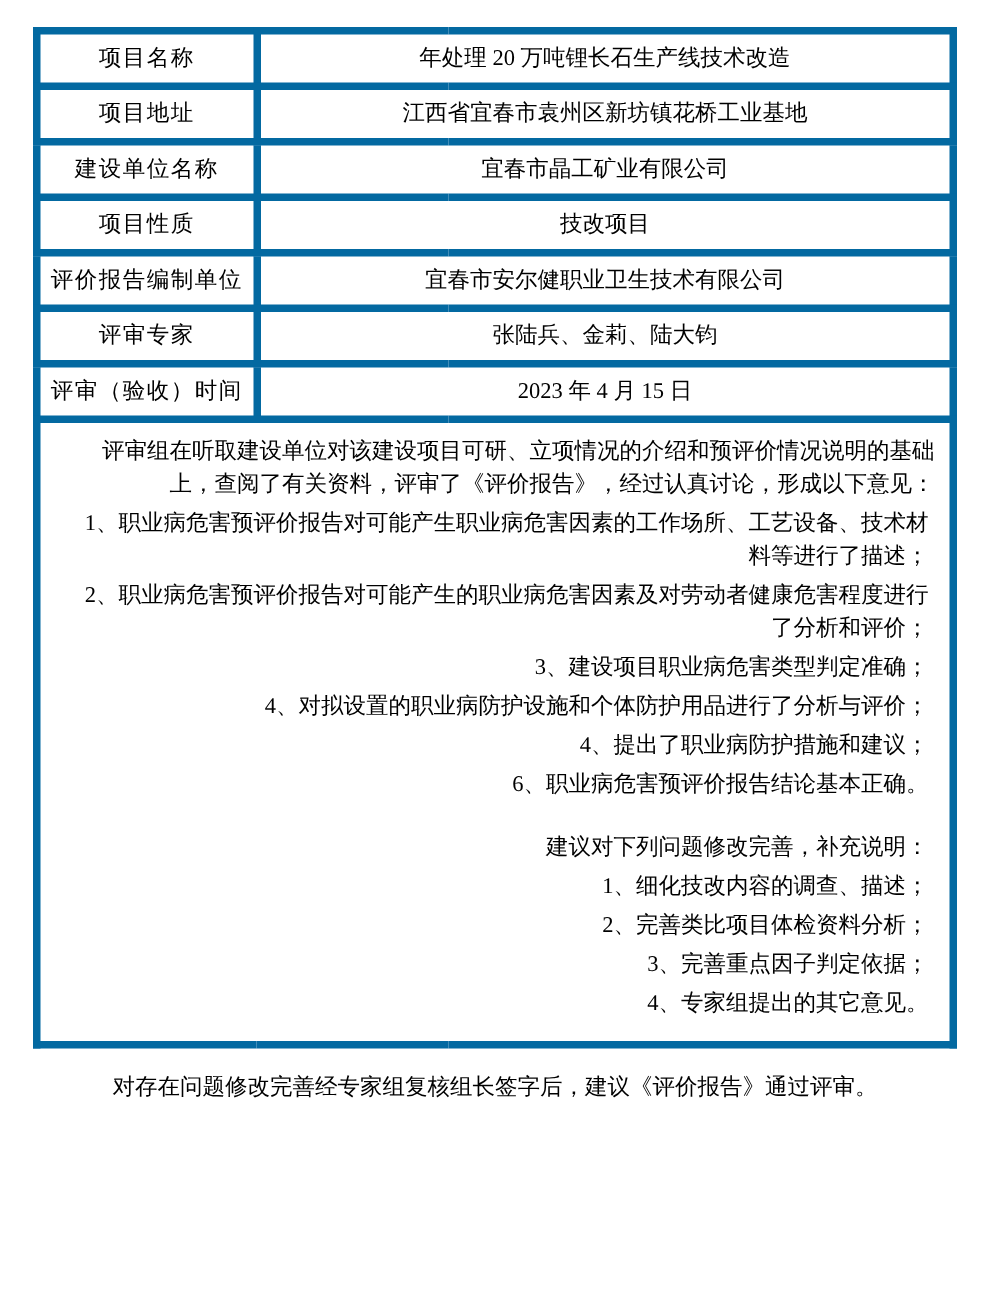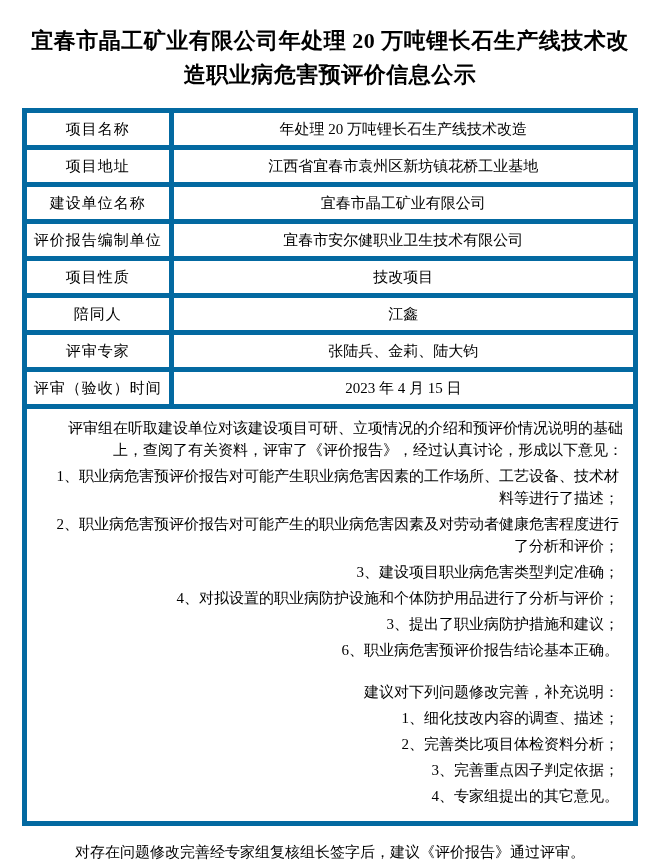--- a/index.html
+++ b/index.html
@@ -74,21 +74,20 @@
     font-size: 15px;
     line-height: 24px;
     text-align: center;
   }
 </style>
 </head>
 <body>
 
 <div class="page">
 
-  <div class="doc-title">宜春市晶工矿业有限公司年处理 20 万吨锂长石生产线技术改造职业病危害预评价信息公示</div>
 
   <table class="main">
     <colgroup>
       <col style="width:24%">
       <col style="width:21%">
       <col style="width:24%">
       <col style="width:31%">
     </colgroup>
     <tbody>
       <tr>
@@ -97,47 +96,43 @@
       </tr>
       <tr>
         <td class="label">项目地址</td>
         <td class="value" colspan="3">江西省宜春市袁州区新坊镇花桥工业基地</td>
       </tr>
       <tr>
         <td class="label">建设单位名称</td>
         <td class="value" colspan="3">宜春市晶工矿业有限公司</td>
       </tr>
       <tr>
-        <td class="label">评价报告编制单位</td>
-        <td class="value" colspan="3">宜春市安尔健职业卫生技术有限公司</td>
-      </tr>
-      <tr>
         <td class="label">项目性质</td>
         <td class="value" colspan="3">技改项目</td>
       </tr>
       <tr>
-        <td class="label">陪同人</td>
-        <td class="value" colspan="3">江鑫</td>
+        <td class="label">评价报告编制单位</td>
+        <td class="value" colspan="3">宜春市安尔健职业卫生技术有限公司</td>
       </tr>
       <tr>
         <td class="label">评审专家</td>
         <td class="value" colspan="3">张陆兵、金莉、陆大钧</td>
       </tr>
       <tr>
         <td class="label">评审（验收）时间</td>
         <td class="value" colspan="3">2023 年 4 月 15 日</td>
       </tr>
       <tr>
         <td class="body-cell" colspan="4">
           <p class="para">评审组在听取建设单位对该建设项目可研、立项情况的介绍和预评价情况说明的基础上，查阅了有关资料，评审了《评价报告》，经过认真讨论，形成以下意见：</p>
           <p class="indent1">1、职业病危害预评价报告对可能产生职业病危害因素的工作场所、工艺设备、技术材料等进行了描述；</p>
           <p class="indent1">2、职业病危害预评价报告对可能产生的职业病危害因素及对劳动者健康危害程度进行了分析和评价；</p>
           <p class="indent1">3、建设项目职业病危害类型判定准确；</p>
           <p class="indent1">4、对拟设置的职业病防护设施和个体防护用品进行了分析与评价；</p>
-          <p class="indent1">3、提出了职业病防护措施和建议；</p>
+          <p class="indent1">4、提出了职业病防护措施和建议；</p>
           <p class="indent1">6、职业病危害预评价报告结论基本正确。</p>
           <div class="blank"></div>
           <p class="indent1">建议对下列问题修改完善，补充说明：</p>
           <p class="indent1">1、细化技改内容的调查、描述；</p>
           <p class="indent1">2、完善类比项目体检资料分析；</p>
           <p class="indent1">3、完善重点因子判定依据；</p>
           <p class="indent1">4、专家组提出的其它意见。</p>
         </td>
       </tr>
     </tbody>

